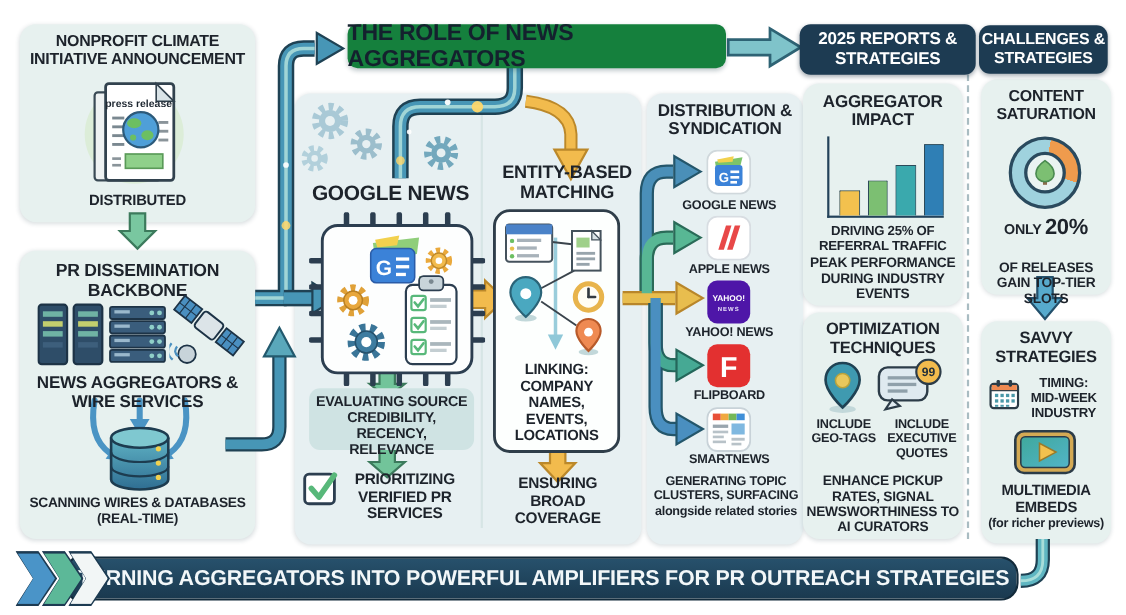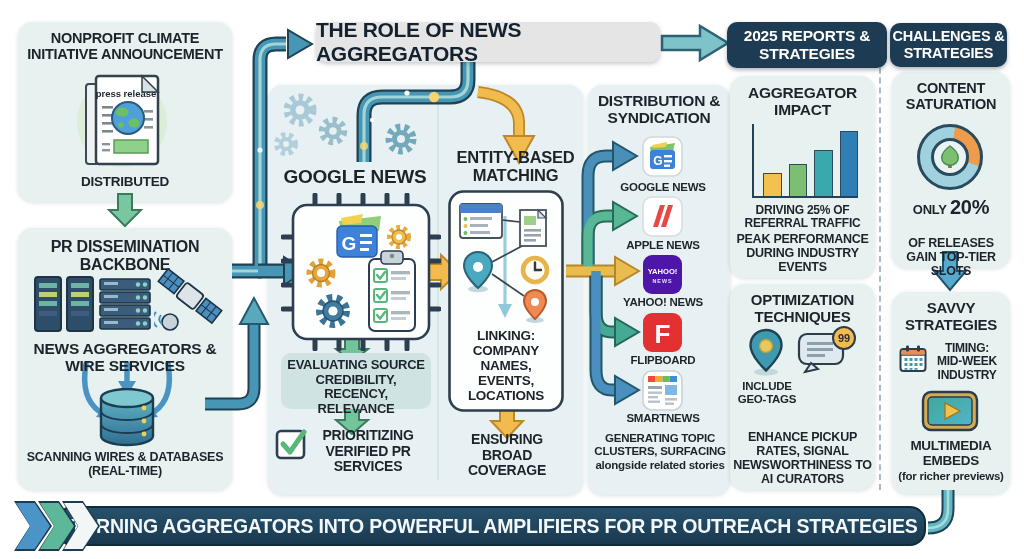--- a/index.html
+++ b/index.html
@@ -14,21 +14,21 @@
   .tx{position:absolute;font-weight:700;color:#1d232b;text-align:center;line-height:1.12;
       letter-spacing:-.25px;z-index:6;}
   .overlay{position:absolute;left:0;top:0;z-index:4;}
   .iconbox{position:absolute;z-index:6;}
   
   .p-out{fill:none;stroke:#1f4254;stroke-width:15;stroke-linejoin:round;}
   .p-in{fill:none;stroke:#4796b6;stroke-width:10.5;stroke-linejoin:round;}
   .p-hi{fill:none;stroke:#bfe9e0;stroke-width:3.2;opacity:.75;stroke-linejoin:round;}
   .y-out{fill:none;stroke:#bb882a;stroke-width:12;stroke-linejoin:round;}
   .y-in{fill:none;stroke:#f2bb4d;stroke-width:8.5;stroke-linejoin:round;}
-  .banner-main{position:absolute;left:316px;top:22px;width:344px;height:40px;background:#e5e5e5;
+  .banner-main{position:absolute;left:316px;top:22px;width:344px;height:40px;background:#15803d;
        border-radius:9px;z-index:6;display:flex;align-items:center;justify-content:flex-end;
        font-weight:700;font-size:21px;color:#14212e;letter-spacing:-.3px;box-shadow:0 2px 4px rgba(20,50,65,.25);}
   .footer-bar{position:absolute;left:62px;top:506px;width:864px;height:40px;z-index:6;
        background:linear-gradient(#27516c,#1a394f);border:2px solid #122a3a;border-radius:8px 16px 16px 8px;
        display:flex;align-items:center;justify-content:center;color:#f2f7f9;font-weight:700;font-size:19.5px;
        letter-spacing:-.2px;box-sizing:border-box;}
   .chev{position:absolute;z-index:7;clip-path:polygon(0% 0%,55% 0%,100% 50%,55% 100%,0% 100%,42% 50%);}
   .divider-dash{position:absolute;left:879px;top:28px;height:462px;width:0;border-left:2px dashed #a9bcc2;z-index:2;}
   .sub-divider{position:absolute;left:437px;top:100px;height:380px;width:2px;background:#d6e5e5;z-index:2;}
   .barchart{position:absolute;left:752px;top:124px;width:106px;height:74px;z-index:6;
@@ -428,20 +428,21 @@
   <svg class="iconbox" style="left:797px;top:326px;" width="60" height="50" viewBox="0 0 60 50">
     <rect x="2" y="8" width="44" height="30" rx="8" fill="#dfeaf0" stroke="#2c3c48" stroke-width="2.2"></rect>
     <path d="M14 37 l-6 9 l13 -3 z" fill="#dfeaf0" stroke="#2c3c48" stroke-width="2"></path>
     <rect x="10" y="16" width="26" height="3" fill="#8fa0aa"></rect>
       <rect x="10" y="22" width="26" height="3" fill="#8fa0aa"></rect>
     <rect x="10" y="28" width="18" height="3" fill="#8fa0aa"></rect>
     <circle cx="47" cy="12" r="11" fill="#f2bb4d" stroke="#2c3c48" stroke-width="2"></circle>
     <text x="47" y="16" text-anchor="middle" font-size="11" font-weight="bold" fill="#23303a">99</text>
   </svg>
   <div class="tx" style="left:732px;top:380px;width:70px;font-size:11.5px;">INCLUDE GEO-TAGS</div>
+  <div class="tx" style="left:802px;top:380px;width:72px;font-size:11.5px;">INCLUDE EXECUTIVE QUOTES</div>
   <div class="tx" style="left:733px;top:430px;width:139px;font-size:12.5px;">ENHANCE PICKUP RATES, SIGNAL NEWSWORTHINESS TO AI CURATORS</div>
 
   <div class="tx" style="left:898px;top:80px;width:106px;font-size:14.5px;">CONTENT SATURATION</div>
   <div class="donut" style="background: conic-gradient(from 10deg, rgb(239, 155, 77) 0deg, rgb(239, 155, 77) 27%, rgb(159, 210, 222) 27%, rgb(159, 210, 222) 100%);">
     <div class="donut-hole">
       <svg width="22" height="26" viewBox="0 0 24 26">
         <rect x="10" y="17" width="4" height="8" fill="#8a6a4a"></rect>
         <path d="M12 1 C6 5 3 10 3 14 a9 8 0 0 0 18 0 C21 10 18 5 12 1 z" fill="#7cbf72" stroke="#4a8a50" stroke-width="1.6"></path>
       </svg>
     </div>

